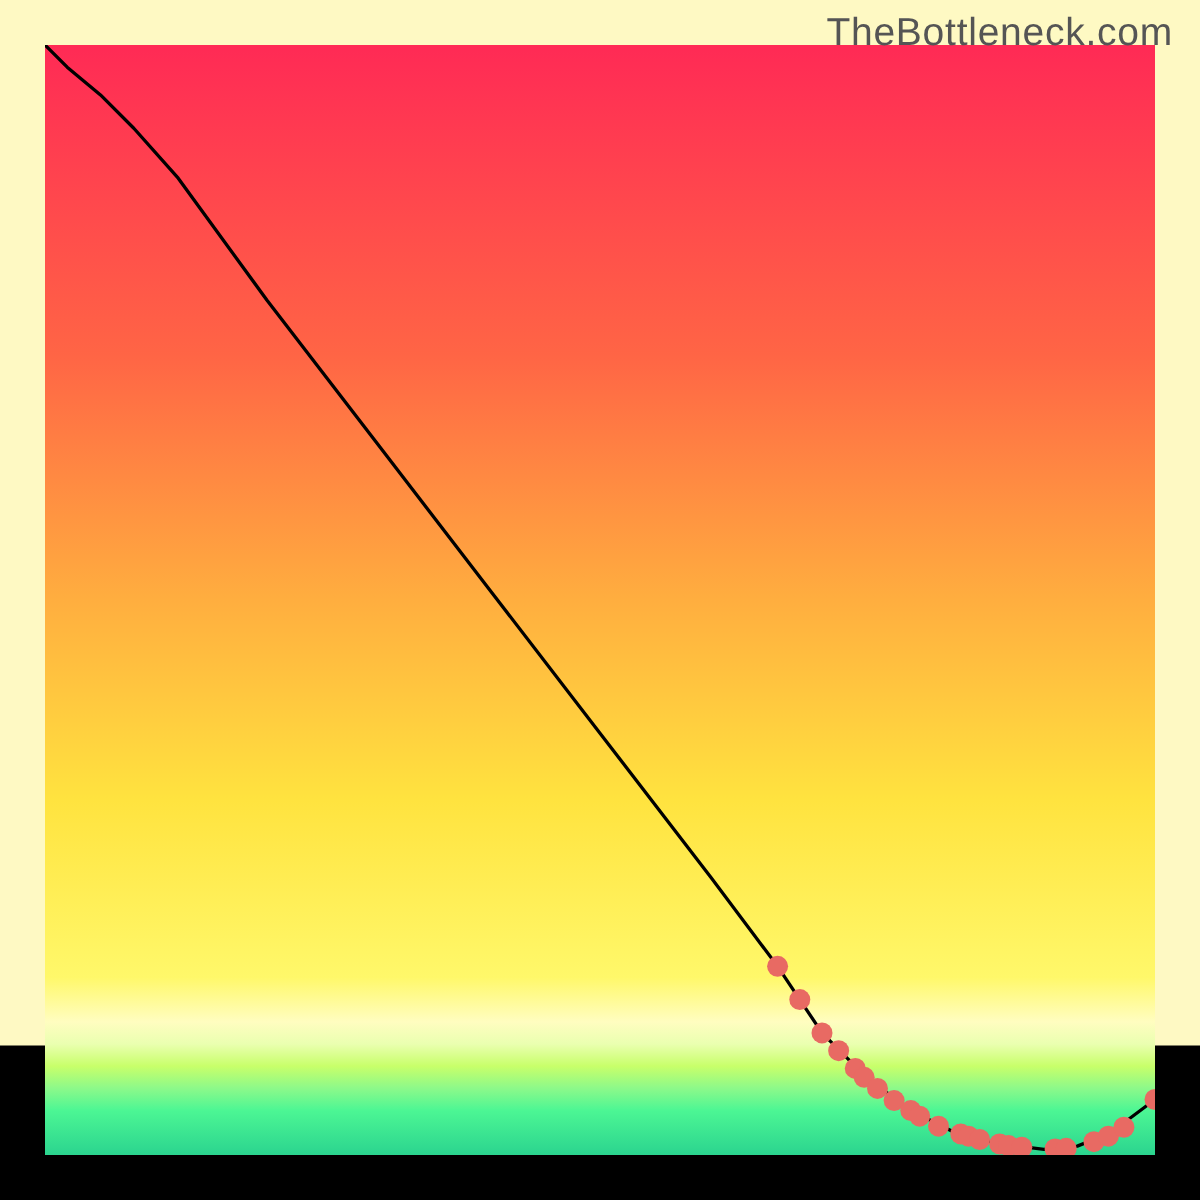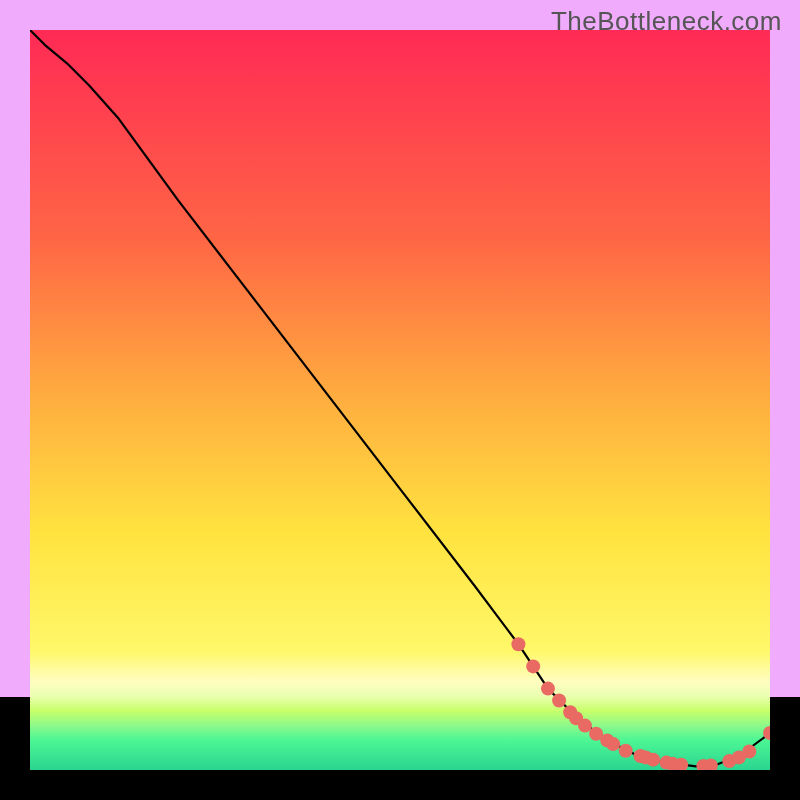--- a/index.html
+++ b/index.html
@@ -8,21 +8,21 @@
     width: 800px;
     height: 800px;
     background: #000;
     overflow: hidden;
     font-family: Arial, Helvetica, sans-serif;
   }
   .viewport {
     position: relative;
     width: 800px;
     height: 697px;
-    background: #f0abfc;
+    background: #fef9c3;
   }
   .watermark {
     position: absolute;
     top: 6px;
     right: 18px;
     color: #555;
     font-size: 26px;
     font-weight: 500;
     letter-spacing: 0.5px;
     z-index: 10;

